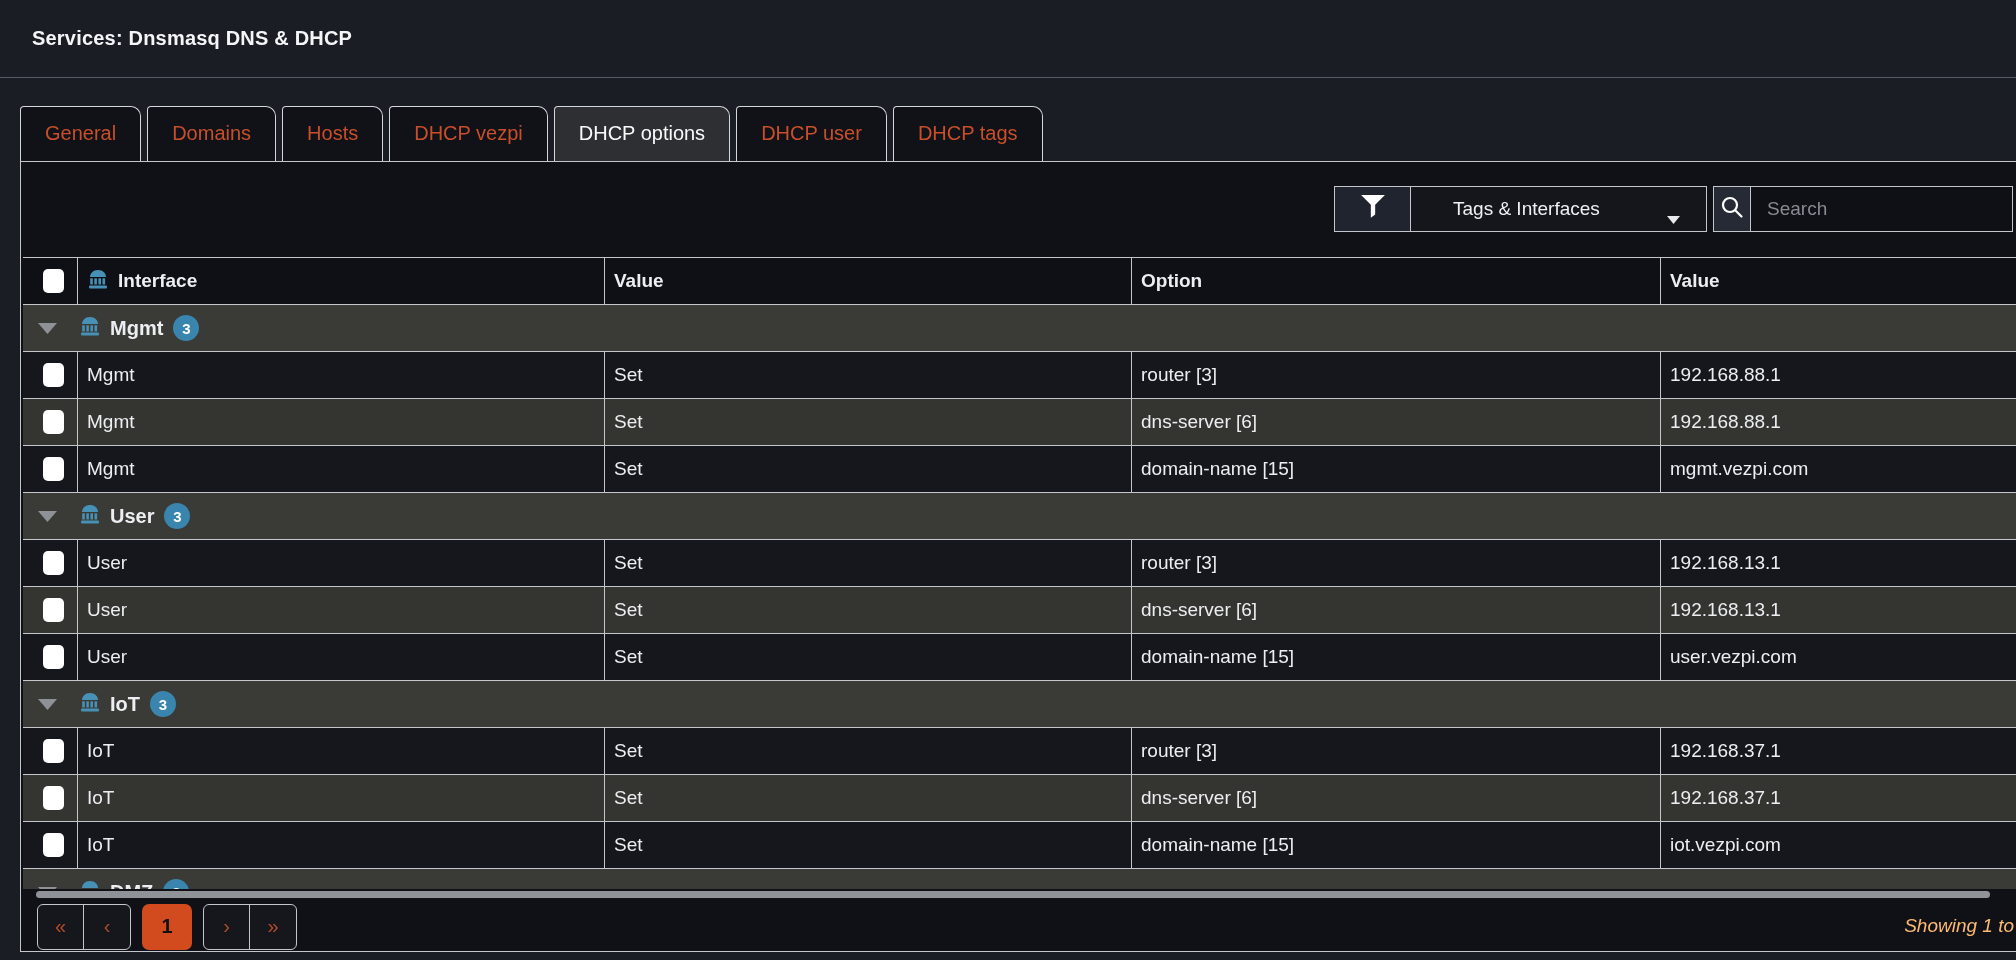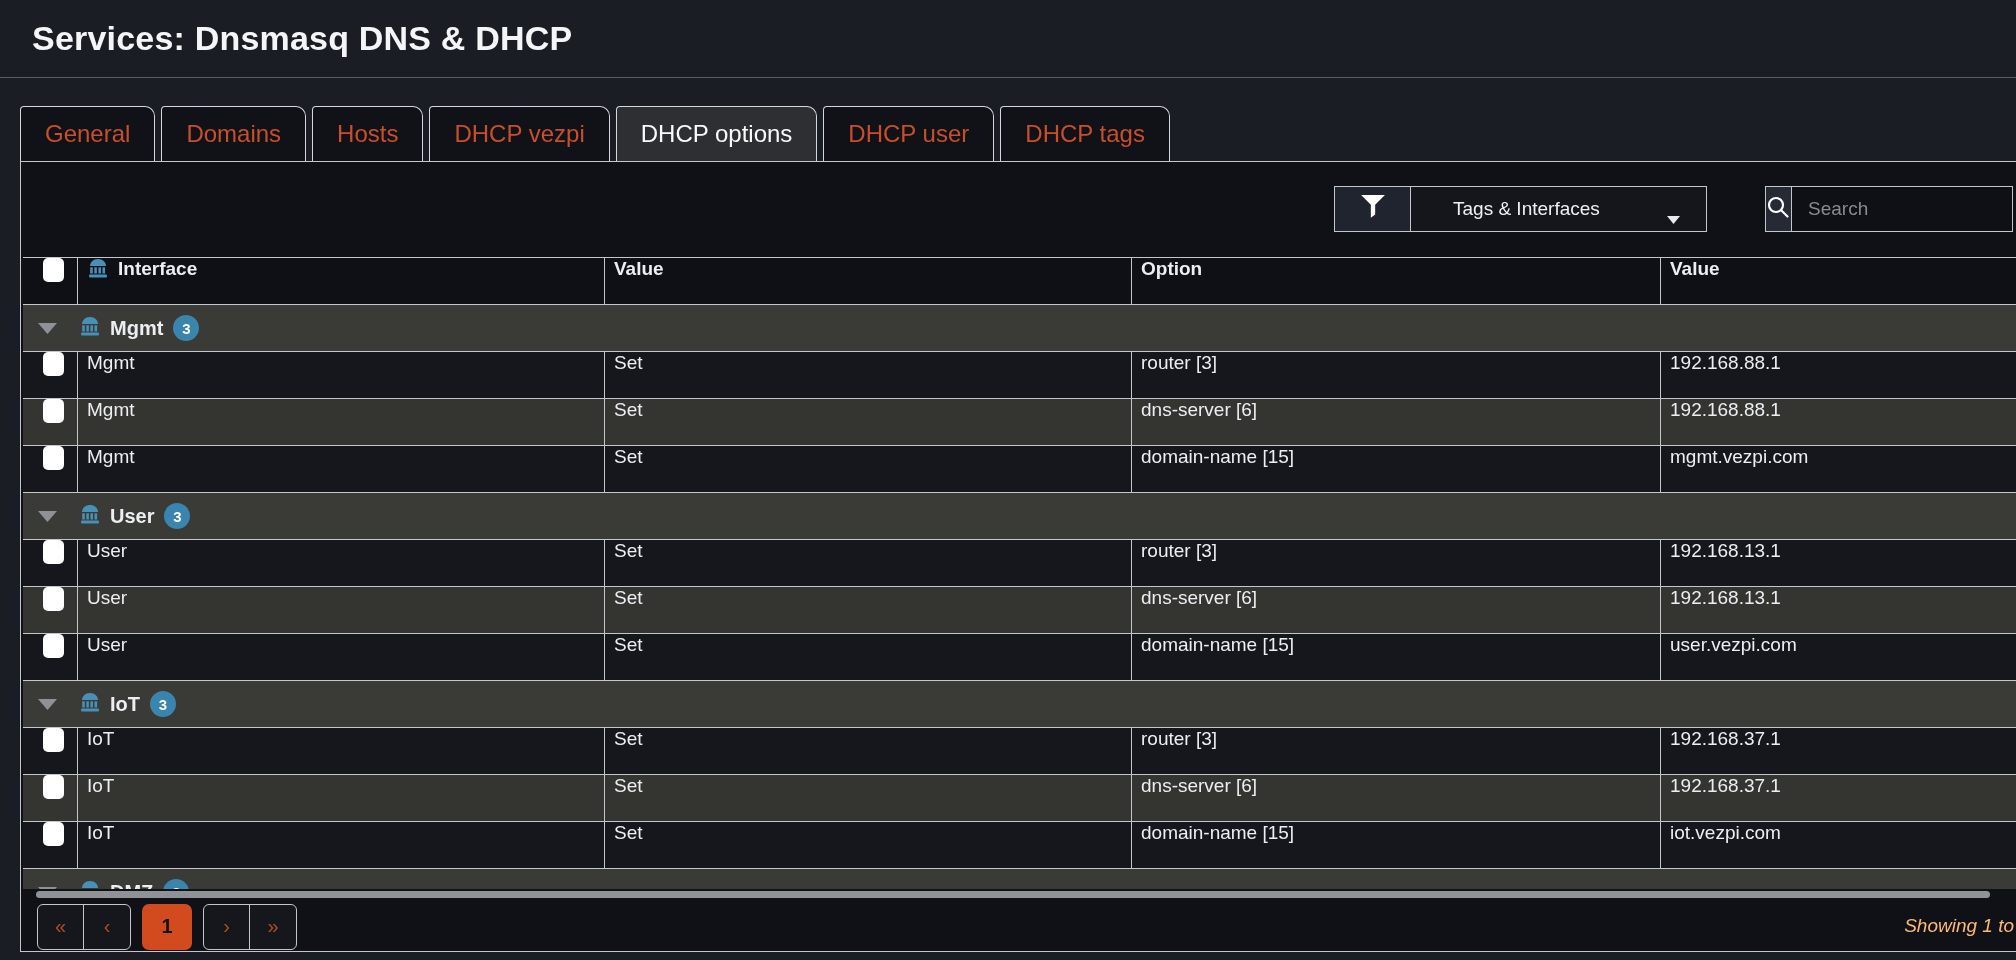--- a/index.html
+++ b/index.html
@@ -6,50 +6,50 @@
     --page-bg:#1a1d24; --panel-bg:#0f1116; --row-dark:#15171c; --row-alt:#343431;
     --group-row:#3a3a37; --grid-line:#c3c6ca; --accent-orange:#c94f2a; --active-page:#d24b1e;
     --accent-blue:#4791b6; --badge:#3a85ad; --text:#eceef1; --muted:#878b92;
   }
   *{margin:0;padding:0;box-sizing:border-box;}
   html,body{width:2016px;height:960px;overflow:hidden;}
   body{background:var(--page-bg);font-family:"Liberation Sans","DejaVu Sans",sans-serif;color:var(--text);}
 
   
   .titlebar{height:78px;display:flex;align-items:center;padding-left:32px;border-bottom:1px solid #565a62;background:var(--page-bg);}
-  .titlebar h1{font-size:34px;font-weight:bold;color:#f4f5f7;letter-spacing:.2px;}
+  .titlebar h1{font-size:20px;font-weight:bold;color:#f4f5f7;letter-spacing:.2px;}
 
   
   .tabstrip{height:84px;margin-left:20px;display:flex;align-items:flex-end;gap:6px;border-bottom:1px solid var(--grid-line);}
   .tab{height:55px;line-height:53px;padding:0 24px;background:#101217;border:1px solid #d4d7db;border-bottom:none;
-       border-radius:4px 10px 0 0;color:var(--accent-orange);font-size:24px;cursor:pointer;white-space:nowrap;}
+       border-radius:4px 10px 0 0;color:var(--accent-orange);font-size:20px;cursor:pointer;white-space:nowrap;}
   .tab.active{background:#2e2f32;color:#fafafa;}
 
   
   .panel{margin-left:20px;height:790px;background:var(--panel-bg);border-left:1px solid var(--grid-line);
          border-bottom:1px solid var(--grid-line);position:relative;overflow:hidden;}
 
   
   .filter-row{position:relative;height:95px;}
   .igroup{position:absolute;top:24px;display:flex;height:46px;border:1px solid var(--grid-line);border-radius:0;overflow:hidden;}
   .filter-group{right:309px;width:373px;}
   .icon-btn{display:flex;align-items:center;justify-content:center;cursor:pointer;}
   .filter-btn{width:76px;background:#20242e;border-right:1px solid var(--grid-line);}
   .filter-select{flex:1;background:#14161c;display:flex;align-items:center;padding-left:42px;position:relative;font-size:19px;color:#eef0f3;cursor:pointer;}
   .select-caret{position:absolute;right:26px;top:20px;}
-  .search-group{right:3px;width:248px;}
+  .search-group{right:3px;width:300px;}
   .search-btn{width:70px;background:#252a34;border-right:1px solid var(--grid-line);}
   .search-input{flex:1;background:#0e1015;border:none;outline:none;color:#eef0f3;font-size:19px;padding-left:16px;font-family:inherit;}
   .search-input::placeholder{color:var(--muted);}
 
   
   .table-viewport{height:632px;overflow:hidden;margin-left:2px;border-top:1px solid var(--grid-line);}
   .trow{display:grid;grid-template-columns:55px 527px 527px 529px minmax(0,1fr);height:47px;border-bottom:1px solid var(--grid-line);}
   .thead{background:#0e1015;font-weight:bold;}
-  .cell{display:flex;align-items:flex-start;padding-left:9px;border-right:1px solid var(--grid-line);font-size:19px;overflow:hidden;white-space:nowrap;}
+  .cell{display:flex;align-items:center;padding-left:9px;border-right:1px solid var(--grid-line);font-size:19px;overflow:hidden;white-space:nowrap;}
   .cell:last-child{border-right:none;}
   .ckcell{justify-content:flex-start;padding-left:20px;}
   .checkbox{width:21px;height:24px;background:#ffffff;border-radius:5px;cursor:pointer;flex:none;}
   .trow.dark{background:var(--row-dark);}
   .trow.alt{background:var(--row-alt);}
   .grow{display:flex;align-items:center;height:47px;background:var(--group-row);border-bottom:1px solid var(--grid-line);padding-left:15px;cursor:pointer;}
   .caret{margin-right:22px;display:flex;}
   .grow .glabel{font-size:20px;font-weight:bold;margin-left:9px;}
   .badge{min-width:26px;height:26px;border-radius:50%;background:var(--badge);color:#fff;font-size:15px;font-weight:bold;
          display:flex;align-items:center;justify-content:center;margin-left:10px;}

